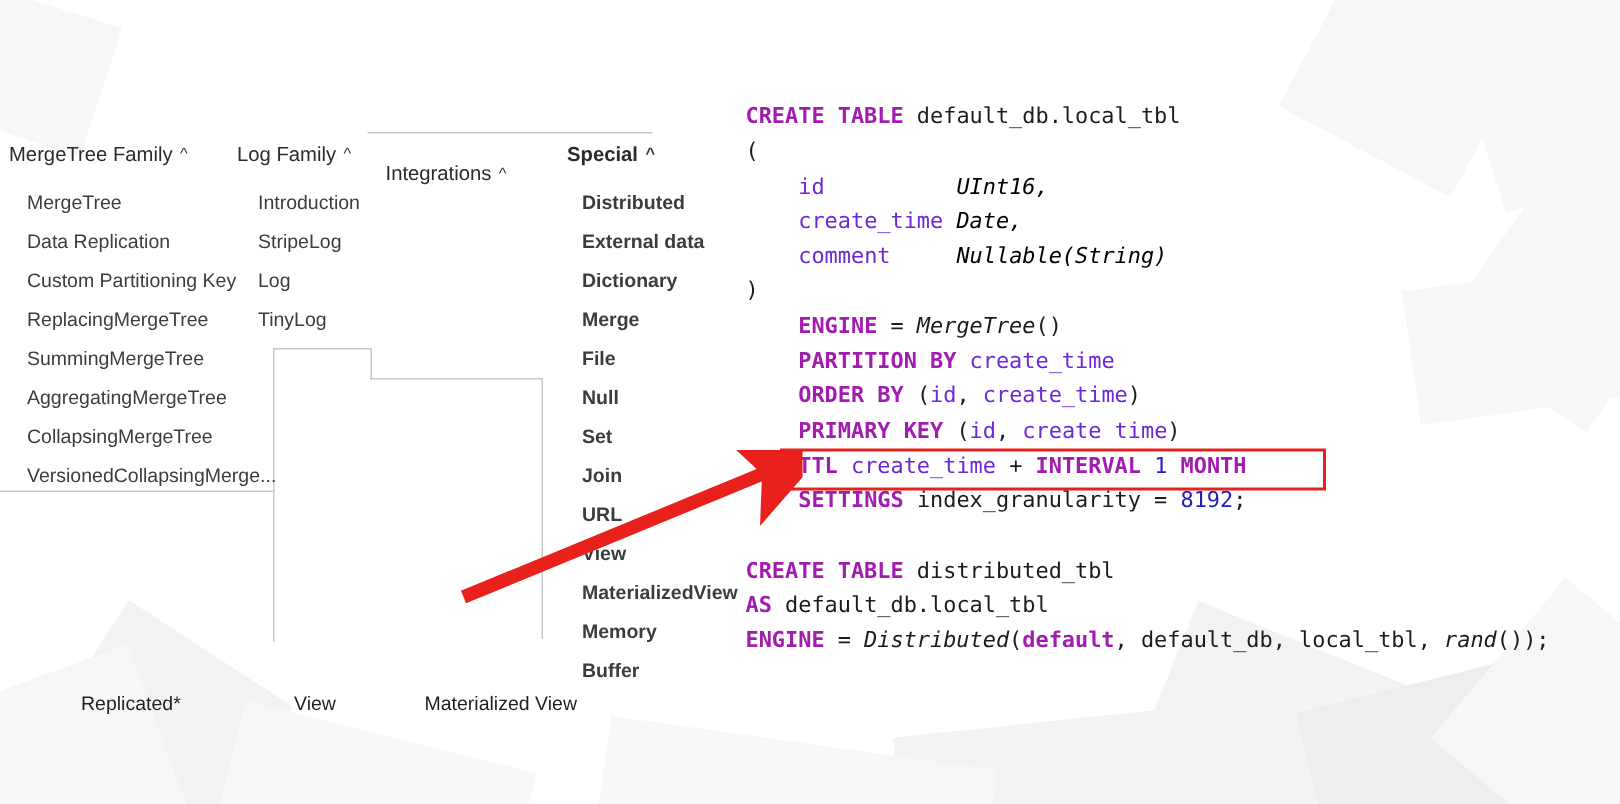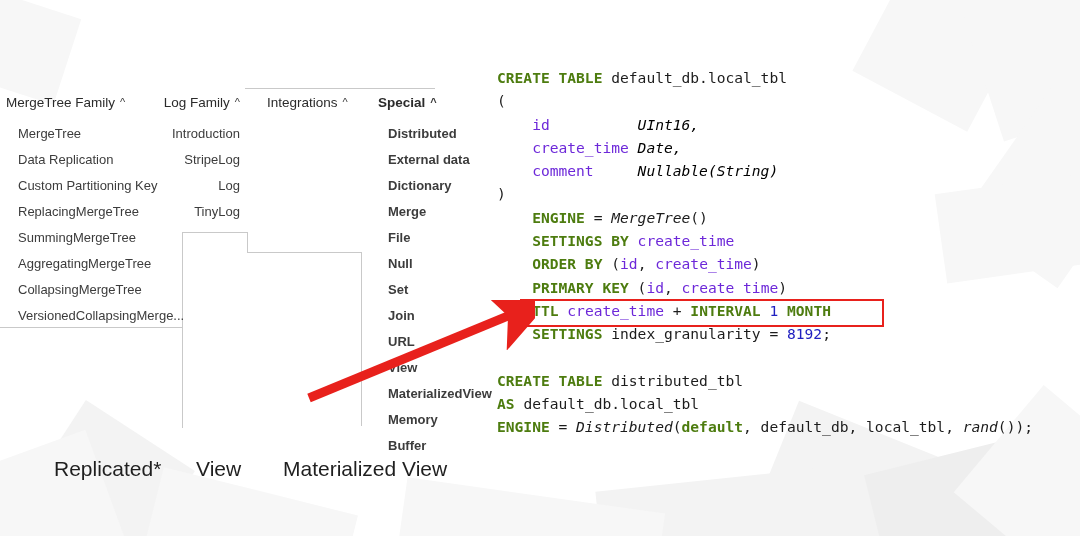--- a/index.html
+++ b/index.html
@@ -55,41 +55,41 @@
     color: #3c3c3c;
     white-space: nowrap;
     line-height: 15px;
   }
 
   
   #col-mergetree { left: 6px; }
   #col-mergetree .menu-item { margin-left: 12px; }
   #col-log { left: 158px; }
   #col-log .menu-item { margin-left: 14px; }
-  #col-integrations { left: 267px; }
+  #col-integrations { left: 257px; margin-top: 13px; }
   #col-integrations .menu-item { margin-left: 13px; }
   #col-special { left: 378px; font-weight: bold; }
   #col-special .menu-item { margin-left: 10px; }
 
   .items-mt > div { margin-top: 11px; }
   .items-mt > div:first-child { margin-top: 15px; }
 
   
   #code-block {
     position: absolute;
     left: 497px;
     top: 66px;
     font-family: "DejaVu Sans Mono", "Liberation Mono", monospace;
     font-size: 14.6px;
     line-height: 23.3px;
     color: #1c1c1c;
     white-space: pre;
     letter-spacing: 0px;
   }
-  .kw   { color: #4d7c0f; font-weight: bold; }
+  .kw   { color: #a21caf; font-weight: bold; }
   .col  { color: #6d28d9; font-weight: normal; }
   .typ  { color: #000000; font-style: italic; }
   .num  { color: #2020c0; }
   .pln  { color: #1c1c1c; }
   .fn   { color: #1c1c1c; font-style: italic; }
 
   
   #ttl-highlight {
     position: absolute;
     left: 520px;
@@ -110,21 +110,21 @@
   }
 
   
   #bottom-labels {
     position: absolute;
     left: 0; top: 458px;
     width: 500px; height: 32px;
   }
   .blabel {
     position: absolute;
-    font-size: 21px;
+    font-size: 13px;
     color: #1f1f1f;
     white-space: nowrap;
     line-height: 22px;
   }
 </style>
 </head>
 <body>
 
 <div id="slide">
 
@@ -166,21 +166,21 @@
       <div class="menu-item">Data Replication</div>
       <div class="menu-item">Custom Partitioning Key</div>
       <div class="menu-item">ReplacingMergeTree</div>
       <div class="menu-item">SummingMergeTree</div>
       <div class="menu-item">AggregatingMergeTree</div>
       <div class="menu-item">CollapsingMergeTree</div>
       <div class="menu-item">VersionedCollapsingMerge...</div>
     </div>
   </div>
 
-  <div class="menu-col" id="col-log" style="top:95px;text-align:right;">
+  <div class="menu-col" id="col-log" style="top:95px;">
     <div class="menu-head">
       <span>Log Family</span><span class="caret">^</span>
     </div>
     <div class="items-mt">
       <div class="menu-item">Introduction</div>
       <div class="menu-item">StripeLog</div>
       <div class="menu-item">Log</div>
       <div class="menu-item">TinyLog</div>
     </div>
   </div>
@@ -212,21 +212,21 @@
     </div>
   </div>
 
   <div id="code-block"><span><span class="kw">CREATE TABLE</span> <span class="pln">default_db.local_tbl</span></span>
 <span><span class="pln">(</span></span>
 <span><span class="pln">    </span><span class="col">id</span><span class="pln">          </span><span class="typ">UInt16,</span></span>
 <span><span class="pln">    </span><span class="col">create_time</span><span class="pln"> </span><span class="typ">Date,</span></span>
 <span><span class="pln">    </span><span class="col">comment</span><span class="pln">     </span><span class="typ">Nullable(String)</span></span>
 <span><span class="pln">)</span></span>
 <span><span class="pln">    </span><span class="kw">ENGINE</span><span class="pln"> = </span><span class="fn">MergeTree</span><span class="pln">()</span></span>
-<span><span class="pln">    </span><span class="kw">SETTINGS BY</span> <span class="col">create_time</span></span>
+<span><span class="pln">    </span><span class="kw">PARTITION BY</span> <span class="col">create_time</span></span>
 <span><span class="pln">    </span><span class="kw">ORDER BY</span> <span class="pln">(</span><span class="col">id</span><span class="pln">, </span><span class="col">create_time</span><span class="pln">)</span></span>
 <span><span class="pln">    </span><span class="kw">PRIMARY KEY</span> <span class="pln">(</span><span class="col">id</span><span class="pln">, </span><span class="col">create time</span><span class="pln">)</span></span>
 <span><span class="pln">    </span><span class="kw">TTL</span> <span class="col">create_time</span> <span class="pln">+</span> <span class="kw">INTERVAL</span> <span class="num">1</span> <span class="kw">MONTH</span></span>
 <span><span class="pln">    </span><span class="kw">SETTINGS</span> <span class="pln">index_granularity = </span><span class="num">8192</span><span class="pln">;</span></span>
 <span> </span>
 <span><span class="kw">CREATE TABLE</span> <span class="pln">distributed_tbl</span></span>
 <span><span class="kw">AS</span> <span class="pln">default_db.local_tbl</span></span>
 <span><span class="kw">ENGINE</span><span class="pln"> = </span><span class="fn">Distributed</span><span class="pln">(</span><span class="kw">default</span><span class="pln">, default_db, local_tbl, </span><span class="fn">rand</span><span class="pln">());</span></span></div>
 
   <div id="ttl-highlight"></div>

